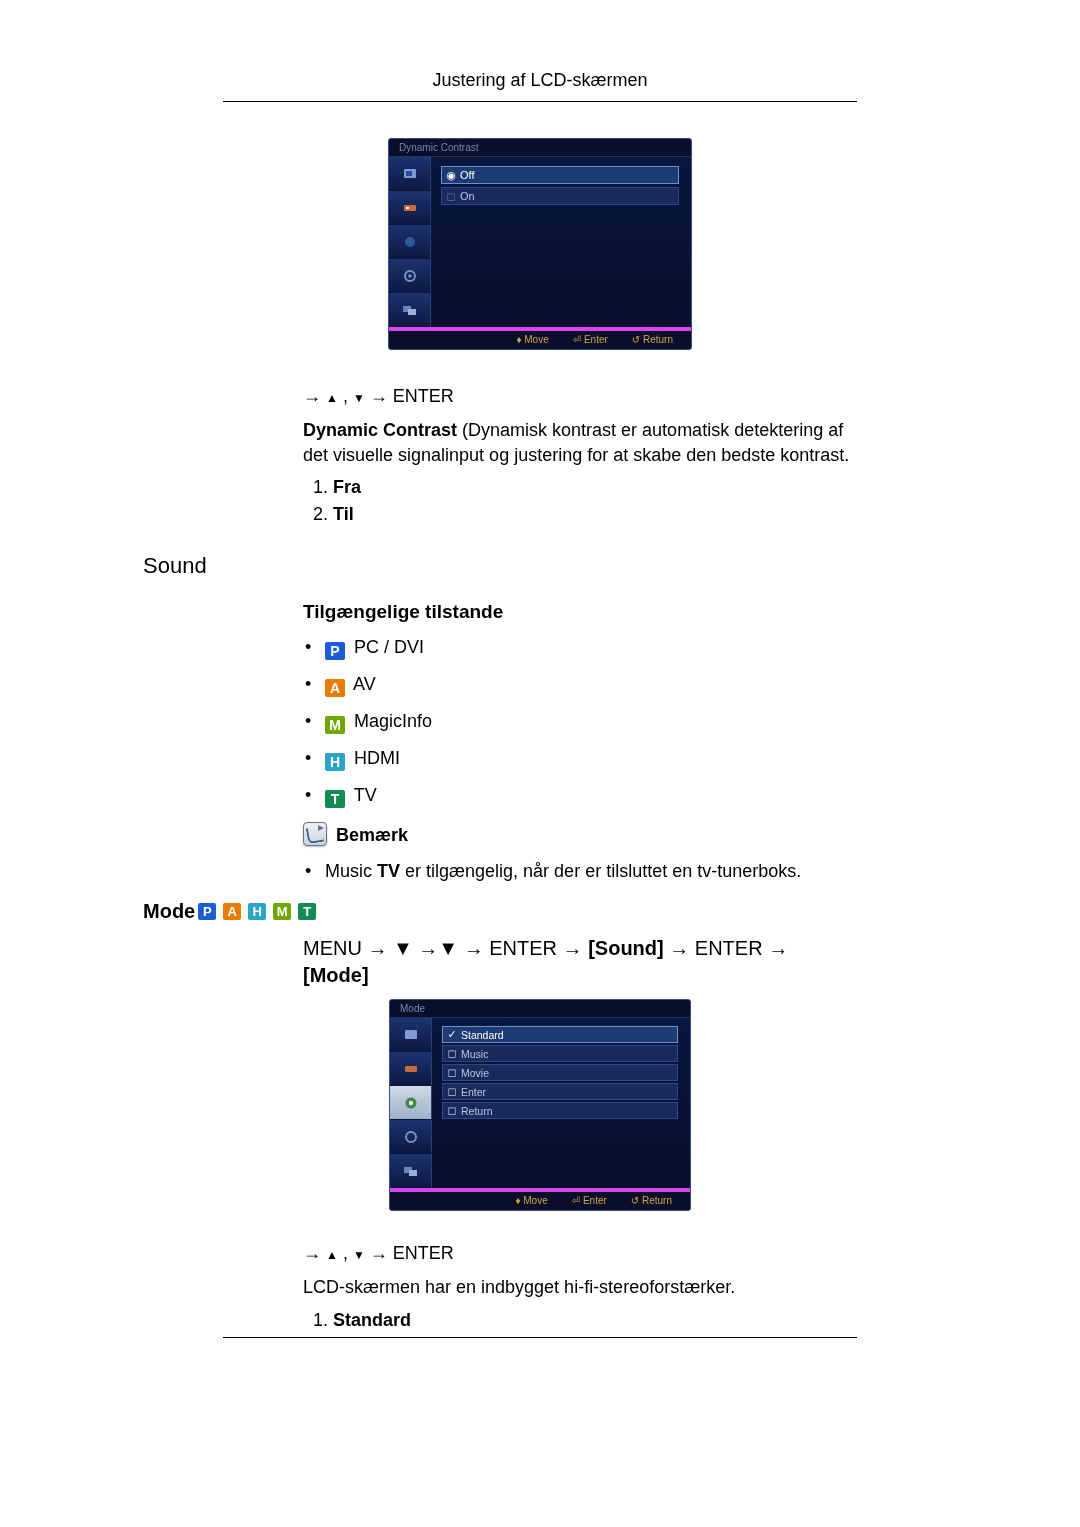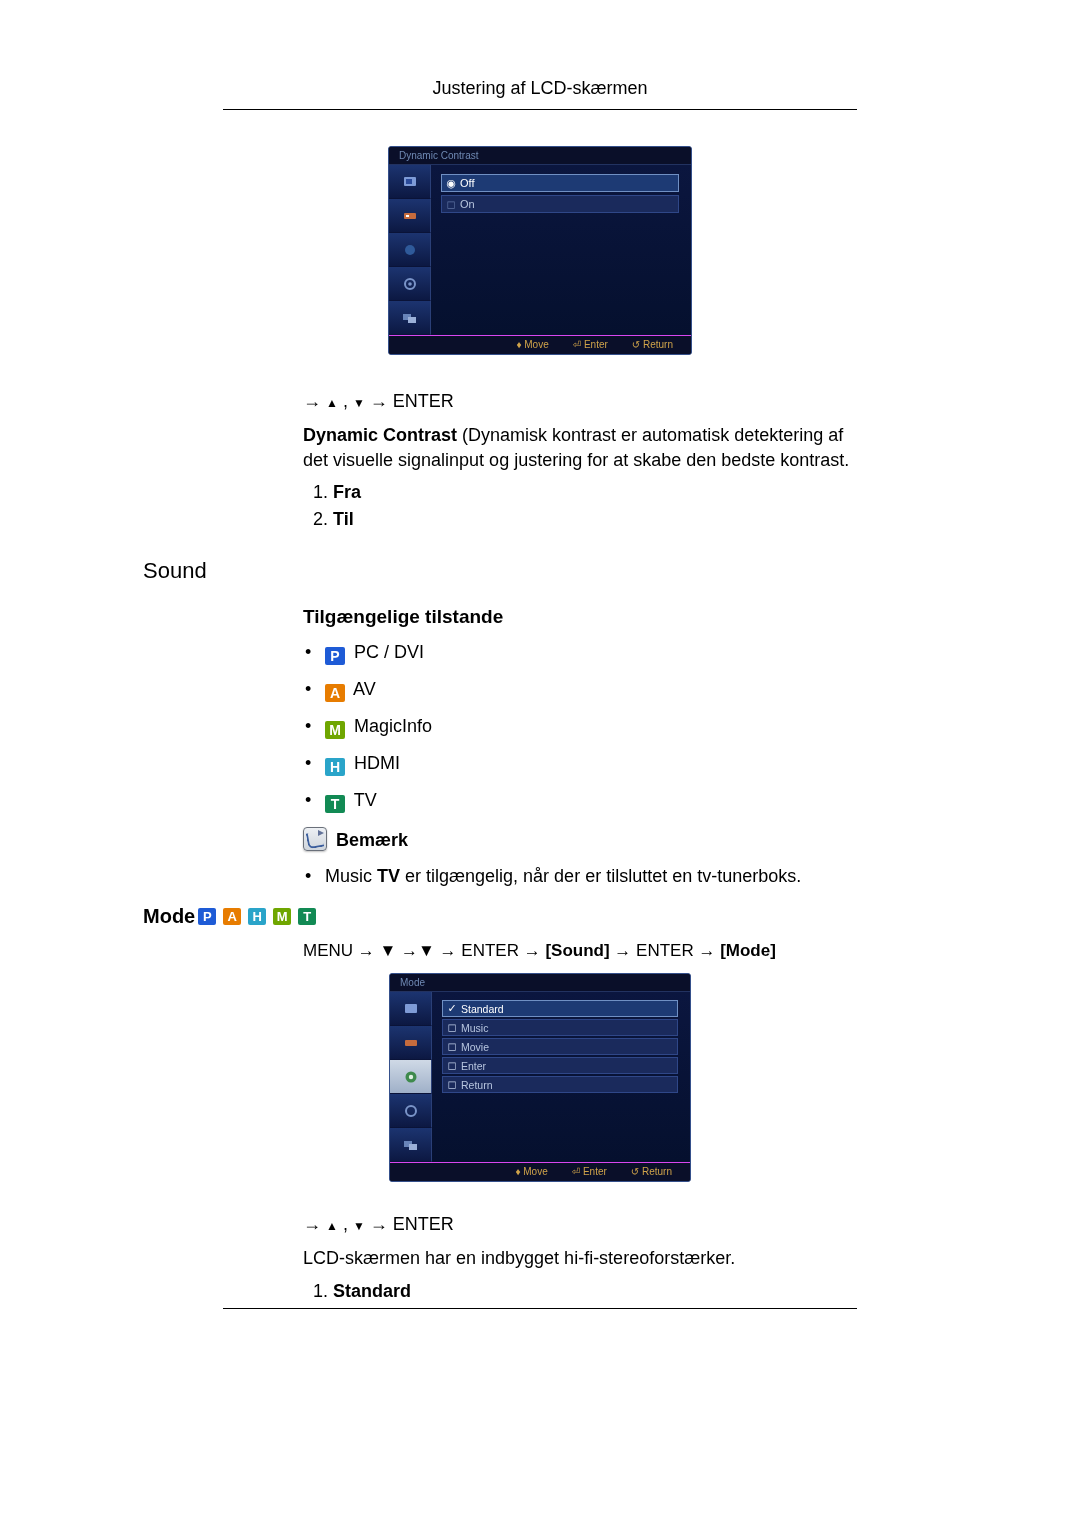--- a/index.html
+++ b/index.html
@@ -4,21 +4,21 @@
 <style>
   body {
     margin: 0;
     background: #fff;
     font-family: Arial, Helvetica, sans-serif;
     color: #000;
     font-size: 18px;
   }
   .page {
     width: 884px;
-    margin: 12px auto;
+    margin: 4px auto;
     padding: 66px 125px 60px 125px;
     box-sizing: border-box;
   }
   .running-head {
     text-align: center;
     font-size: 18px;
     margin-bottom: 10px;
   }
   hr.rule {
     border: none;
@@ -97,21 +97,21 @@
     flex:1;
   }
   .osd-hints {
     display: flex;
     justify-content: flex-end;
     gap: 24px;
     font-size: 10px;
     color: #cfa34a;
     background: #0a0f29;
     padding: 3px 18px 4px 18px;
-    border-top: 1px solid #d946ef;
+    border-top: 4px solid #d946ef;
   }
   .osd-hints span { color:#cfa34a; }
 
   
   .gico { width:16px; height:16px; display:block; }
 
   
   .content { margin-left: 80px; }
   .content p { margin: 0 0 10px 0; line-height: 1.35; }
   .navline { margin: 0 0 16px 0; }
@@ -166,21 +166,21 @@
   }
   .note-label { font-weight:bold; }
 
   .mode-head {
     margin: 8px 0 12px -80px;
     font-size: 20px; font-weight:bold;
     display:flex; align-items:center; gap:3px;
   }
   .mode-head .badge { font-size:13px; width:18px; height:17px; line-height:17px; }
 
-  .menupath { margin: 0 0 6px 0; font-size:17px; }
+  .menupath { margin: 0 0 6px 0; font-size:20px; }
   .menupath b { font-weight: bold; }
 
   .bottom-rule { margin-top:60px; }
 
   .osd2 .osd-main .osd-row { height:15px; margin:2px 0; font-size:10.5px; }
 </style>
 </head>
 <body>
 
 <div class="page">

